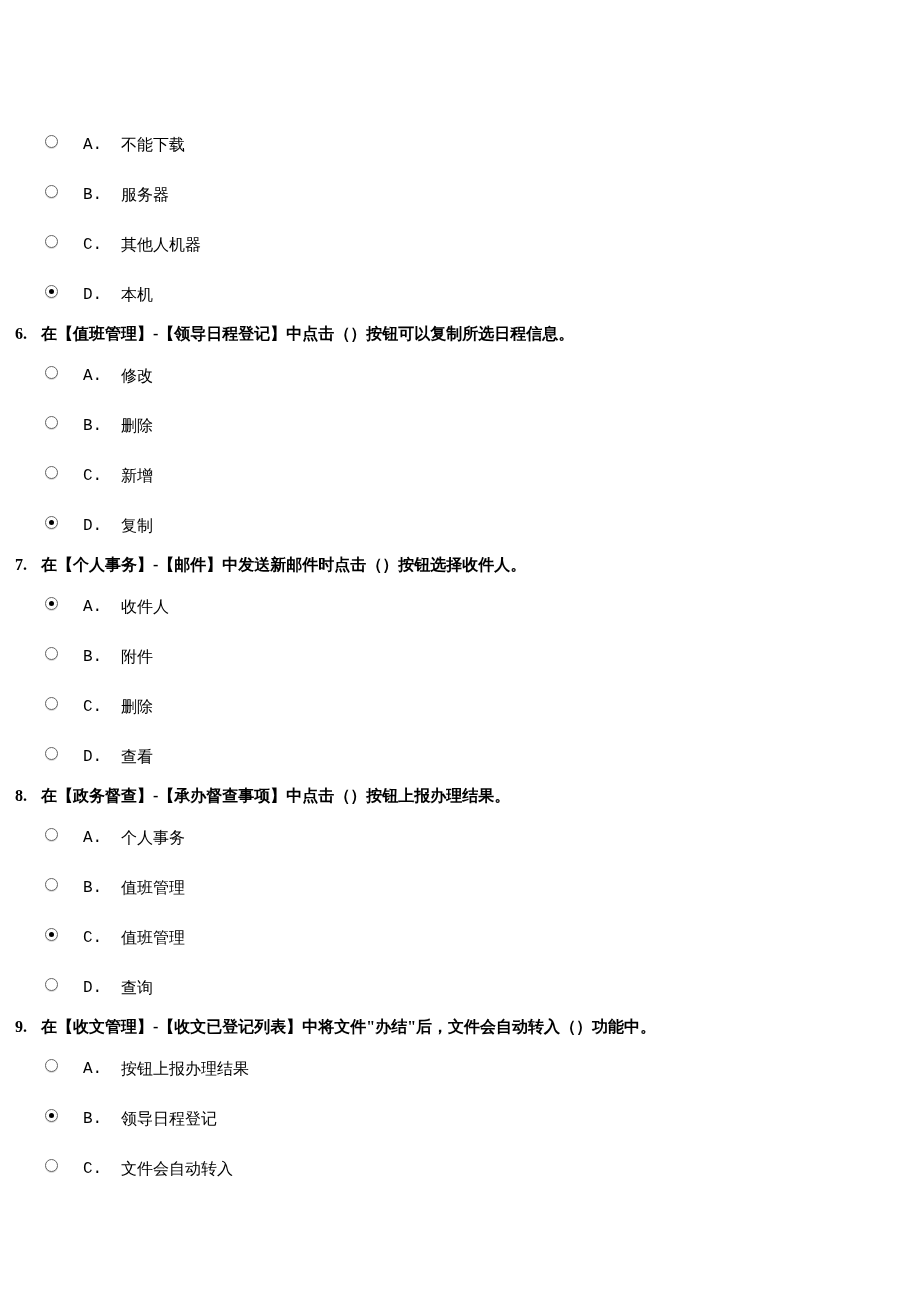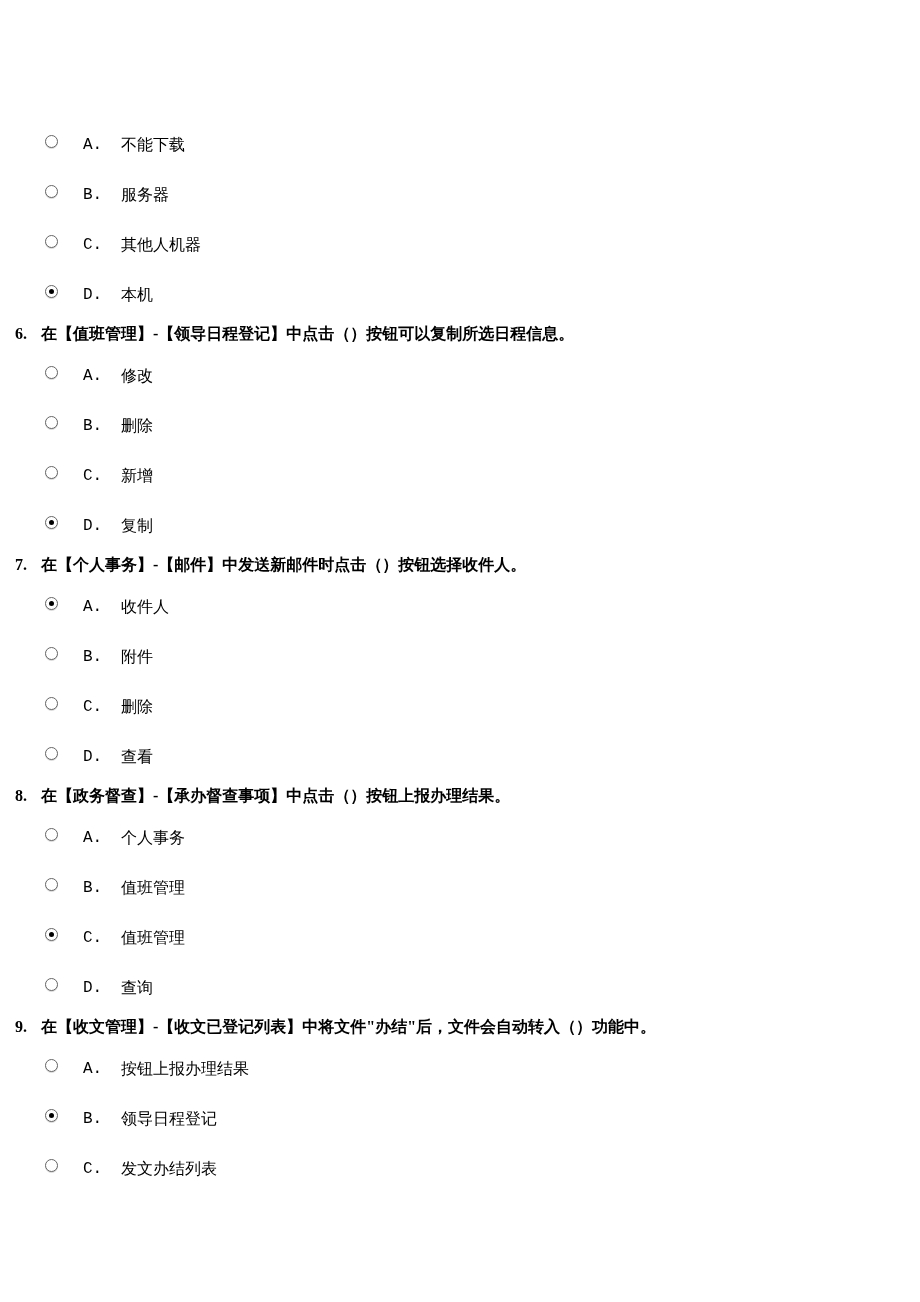--- a/index.html
+++ b/index.html
@@ -243,17 +243,17 @@
             <span class="radio selected"></span>
           </div>
           <div class="opt-letter">B.</div>
           <div class="opt-text">领导日程登记</div>
         </div>
         <div class="option-row">
           <div class="radio-cell">
             <span class="radio"></span>
           </div>
           <div class="opt-letter">C.</div>
-          <div class="opt-text">发文办结列表</div>
+          <div class="opt-text">文件会自动转入</div>
         </div>
       </div>
     </div>
   </div>
 
 </body></html>

